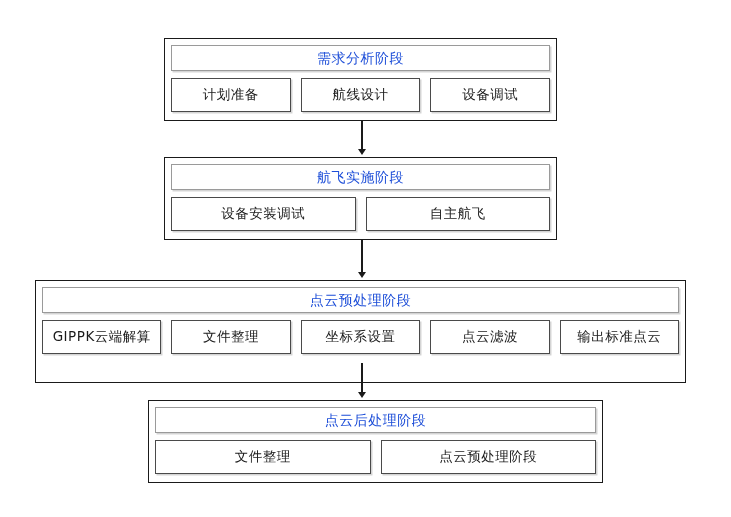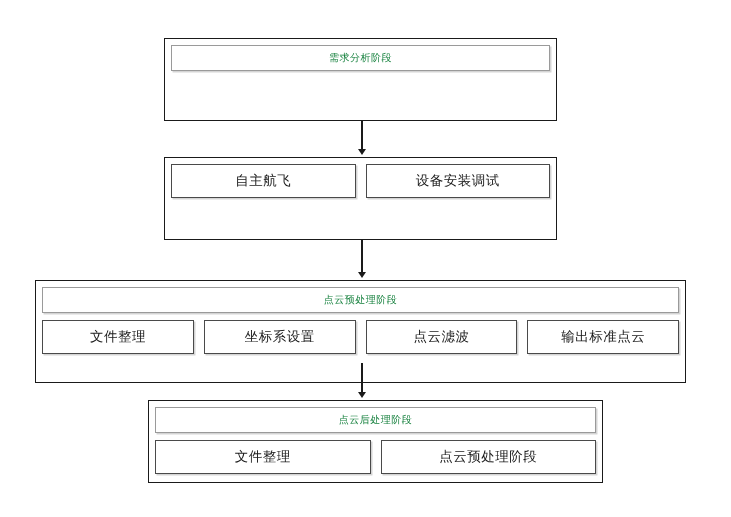--- a/index.html
+++ b/index.html
@@ -39,22 +39,22 @@
     height: 26px;
     border: 1px solid #9a9a9a;
     background: #ffffff;
     display: flex;
     align-items: center;
     justify-content: center;
     box-shadow: 1.5px 1.5px 0 rgba(0,0,0,0.17);
     margin-bottom: 7px;
   }
   .stage-header .label {
-    font-size: 10px;
-    color: #15803d;
+    font-size: 14px;
+    color: #1d4ed8;
     letter-spacing: 0.5px;
     line-height: 1;
     white-space: nowrap;
   }
 
   
   .task-row {
     display: flex;
     gap: 10px;
     width: 100%;
@@ -102,48 +102,65 @@
 </style>
 </head>
 <body>
 
 <div id="flow-canvas">
 
   <div class="stage-block" style="left:164px; top:38px; width:393px; height:83px;">
     <div class="stage-header">
       <span class="label">需求分析阶段</span>
     </div>
+    <div class="task-row">
+      <div class="task-box">
+        <span class="label">计划准备</span>
+      </div>
+      <div class="task-box">
+        <span class="label">航线设计</span>
+      </div>
+      <div class="task-box">
+        <span class="label">设备调试</span>
+      </div>
+    </div>
   </div>
 
   <div class="connector" style="left:361px; top:121px; height:34px;">
     <div class="shaft" style="height:28px;"></div>
     <div class="head" style="top:28px;"></div>
   </div>
 
   <div class="stage-block" style="left:164px; top:157px; width:393px; height:83px;">
+    <div class="stage-header">
+      <span class="label">航飞实施阶段</span>
+    </div>
     <div class="task-row">
       <div class="task-box">
-        <span class="label">自主航飞</span>
+        <span class="label">设备安装调试</span>
       </div>
       <div class="task-box">
-        <span class="label">设备安装调试</span>
+        <span class="label">自主航飞</span>
       </div>
     </div>
   </div>
 
   <div class="connector" style="left:361px; top:240px; height:38px;">
     <div class="shaft" style="height:32px;"></div>
     <div class="head" style="top:32px;"></div>
   </div>
 
   <div class="stage-block" style="left:35px; top:280px; width:651px; height:103px;">
     <div class="stage-header">
       <span class="label">点云预处理阶段</span>
     </div>
     <div class="task-row">
+      <div class="task-box">
+        <span class="label">GIPPK云端解算</span>
+      </div>
       <div class="task-box">
         <span class="label">文件整理</span>
       </div>
       <div class="task-box">
         <span class="label">坐标系设置</span>
       </div>
       <div class="task-box">
         <span class="label">点云滤波</span>
       </div>
       <div class="task-box">

